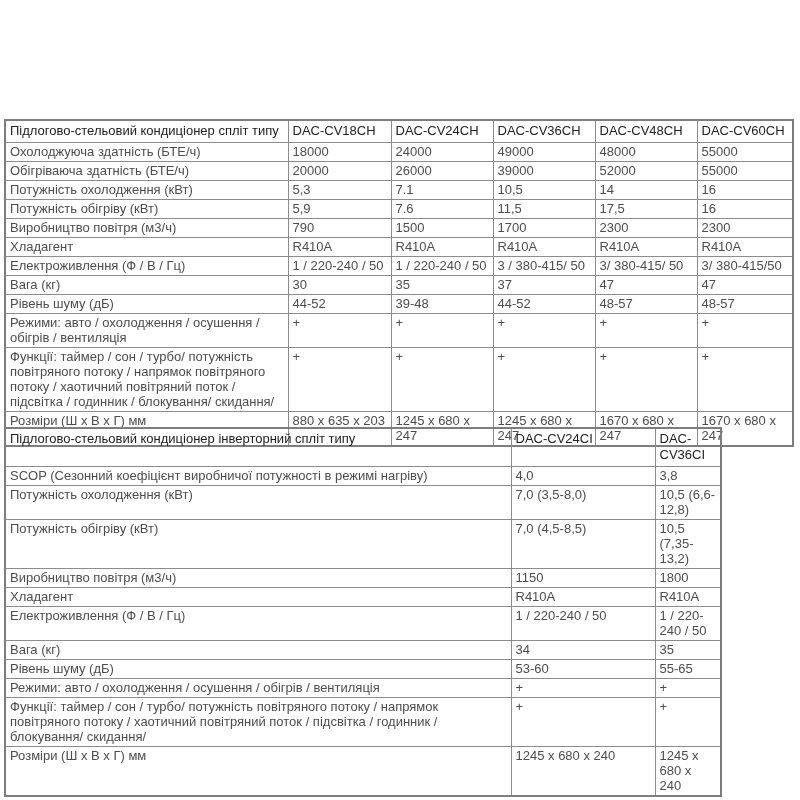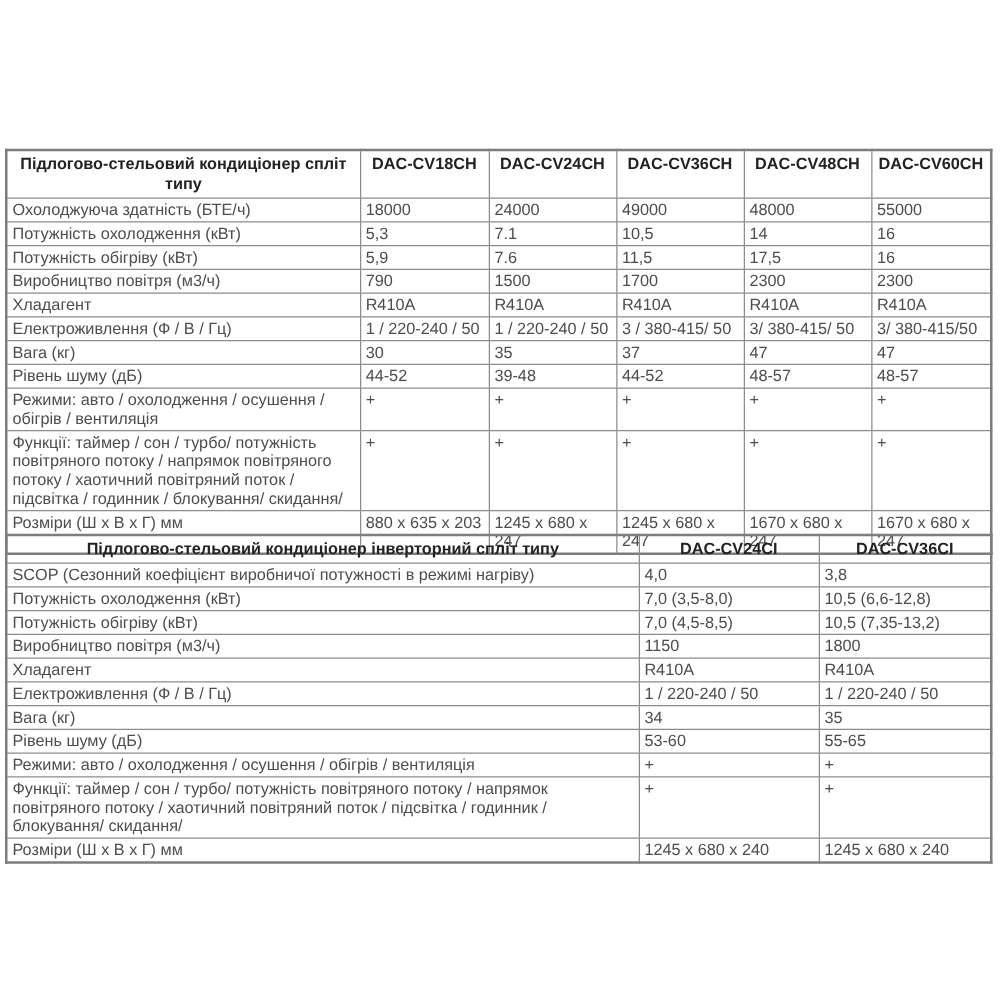--- a/index.html
+++ b/index.html
@@ -30,29 +30,28 @@
   table.spec td {
     border: 1px solid #8c8c8c;
     padding: 1px 4px 2px 4px;
     line-height: 15px;
     vertical-align: top;
     text-align: left;
     overflow: hidden;
     word-wrap: break-word;
   }
   table.spec th {
-    font-weight: bold;
+    font-weight: normal;
     color: #222222;
     padding-top: 2px;
     padding-bottom: 3px;
     line-height: 16px;
-    text-align: center;
   }
   table.t1 { left: 4px; top: 119px; width: 790px; }
-  table.t2 { left: 4px; top: 427px; width: 790px; }
+  table.t2 { left: 4px; top: 427px; width: 718px; }
 </style>
 </head>
 <body>
 
 <div class="page">
 
   <table class="spec t1">
     <colgroup>
       <col style="width:283px">
       <col style="width:103px">
@@ -74,20 +73,28 @@
       <tbody>
         <tr>
           <td>Охолоджуюча здатність (БТЕ/ч)</td>
           <td>18000</td>
           <td>24000</td>
           <td>49000</td>
           <td>48000</td>
           <td>55000</td>
         </tr>
         <tr>
+          <td>Обігріваюча здатність (БТЕ/ч)</td>
+          <td>20000</td>
+          <td>26000</td>
+          <td>39000</td>
+          <td>52000</td>
+          <td>55000</td>
+        </tr>
+        <tr>
           <td>Потужність охолодження (кВт)</td>
           <td>5,3</td>
           <td>7.1</td>
           <td>10,5</td>
           <td>14</td>
           <td>16</td>
         </tr>
         <tr>
           <td>Потужність обігріву (кВт)</td>
           <td>5,9</td>

